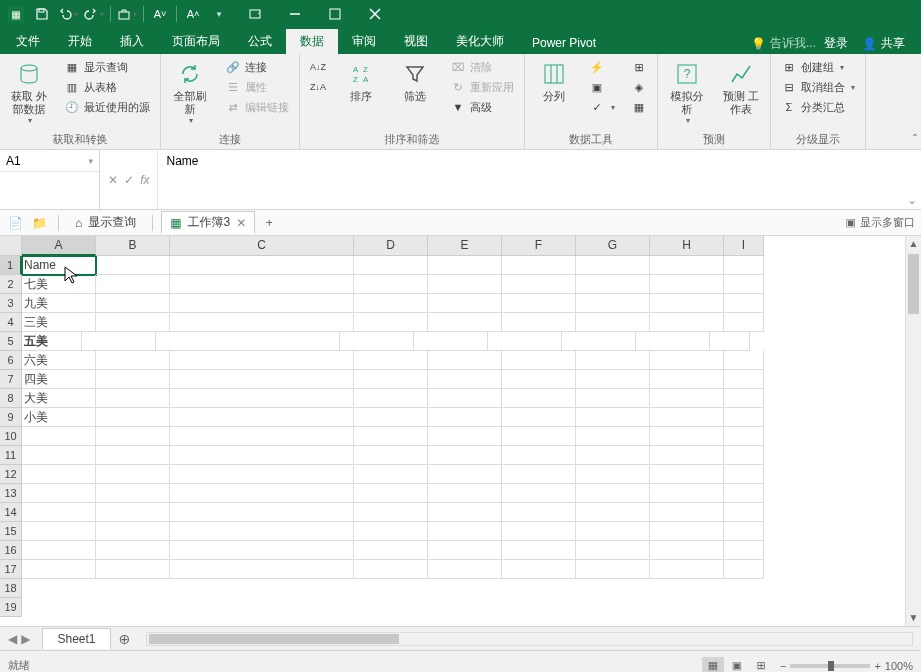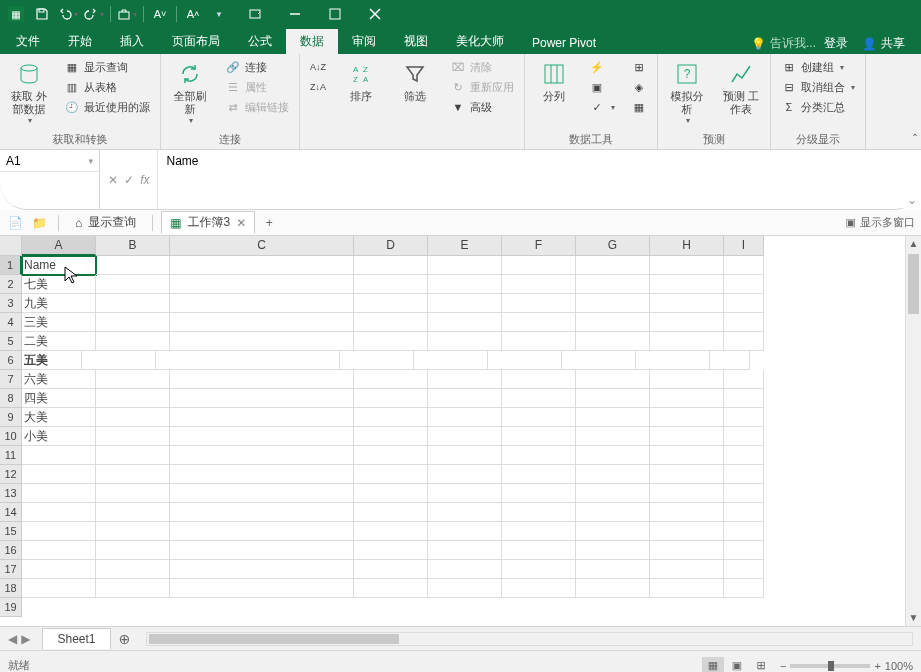--- a/index.html
+++ b/index.html
@@ -31,21 +31,21 @@
 .big-btn { display:flex; flex-direction:column; align-items:center; justify-content:flex-start; width:46px; cursor:pointer; padding:2px; }
 .big-btn .lbl { font-size:11px; text-align:center; line-height:13px; margin-top:2px; }
 .small-list { display:flex; flex-direction:column; gap:2px; }
 .small-btn { display:flex; align-items:center; gap:4px; padding:1px 4px; cursor:pointer; font-size:11px; white-space:nowrap; }
 .small-btn.disabled { color:#aaa; cursor:default; }
 .icon32 { width:28px; height:28px; display:flex; align-items:center; justify-content:center; }
 .icon16 { width:16px; height:16px; display:flex; align-items:center; justify-content:center; }
 .rib-collapse { position:absolute; right:4px; bottom:2px; cursor:pointer; color:#666; }
 
 
-.formulabar { height:60px; border-bottom:1px solid #d4d4d4; display:flex; background:#fff;border-radius:27px; }
+.formulabar { height:60px; border-bottom:1px solid #d4d4d4; display:flex; background:#fff; }
 .namebox-wrap { width:100px; border-right:1px solid #d4d4d4; display:flex; flex-direction:column; }
 .namebox { height:22px; display:flex; align-items:center; padding:0 6px; border-bottom:1px solid #e4e4e4; }
 .namebox input { border:none; outline:none; width:70px; font-size:12px; }
 .fx-btns { display:flex; align-items:center; gap:6px; padding:0 8px; border-right:1px solid #e4e4e4; color:#999; }
 .fx-area { flex:1; position:relative; }
 .fx-input { width:100%; height:58px; border:none; outline:none; padding:4px 8px; font-size:12px; resize:none; font-family:inherit; }
 .fx-expand { position:absolute; right:4px; bottom:2px; color:#999; cursor:pointer; }
 
 
 .doctabs { height:26px; border-bottom:1px solid #d4d4d4; display:flex; align-items:center; padding:0 6px; background:#fafafa; gap:4px; }
@@ -285,20 +285,21 @@
         <div class="small-btn disabled">
             <span class="icon16">↻</span>
             <span>重新应用</span>
           </div>
         <div class="small-btn">
             <span class="icon16">▼</span>
             <span>高级</span>
           </div>
       </div>
     </div>
+    <div class="rib-group-label">排序和筛选</div>
   </div>
 
   <div class="rib-group">
     <div class="rib-body">
       <div class="big-btn">
         <div class="icon32">
             <svg width="24" height="24">
               <rect x="3" y="3" width="18" height="18" fill="none" stroke="#2a7"></rect>
               <line x1="9" y1="3" x2="9" y2="21" stroke="#2a7"></line>
               <line x1="15" y1="3" x2="15" y2="21" stroke="#2a7"></line>
@@ -490,31 +491,20 @@
         <div class="cell" style="width: 74px;"></div>
         <div class="cell" style="width: 184px;"></div>
         <div class="cell" style="width: 74px;"></div>
         <div class="cell" style="width: 74px;"></div>
         <div class="cell" style="width: 74px;"></div>
         <div class="cell" style="width: 74px;"></div>
         <div class="cell" style="width: 74px;"></div>
         <div class="cell" style="width: 40px;"></div>
       </div>
       <div class="row">
-        <div class="cell" style="width: 74px;">二美</div>
-        <div class="cell" style="width: 74px;"></div>
-        <div class="cell" style="width: 184px;"></div>
-        <div class="cell" style="width: 74px;"></div>
-        <div class="cell" style="width: 74px;"></div>
-        <div class="cell" style="width: 74px;"></div>
-        <div class="cell" style="width: 74px;"></div>
-        <div class="cell" style="width: 74px;"></div>
-        <div class="cell" style="width: 40px;"></div>
-      </div>
-      <div class="row">
         <div class="cell" style="width: 60px; font-weight: bold;">五美</div>
         <div class="cell" style="width: 74px;"></div>
         <div class="cell" style="width: 184px;"></div>
         <div class="cell" style="width: 74px;"></div>
         <div class="cell" style="width: 74px;"></div>
         <div class="cell" style="width: 74px;"></div>
         <div class="cell" style="width: 74px;"></div>
         <div class="cell" style="width: 74px;"></div>
         <div class="cell" style="width: 40px;"></div>
       </div>

